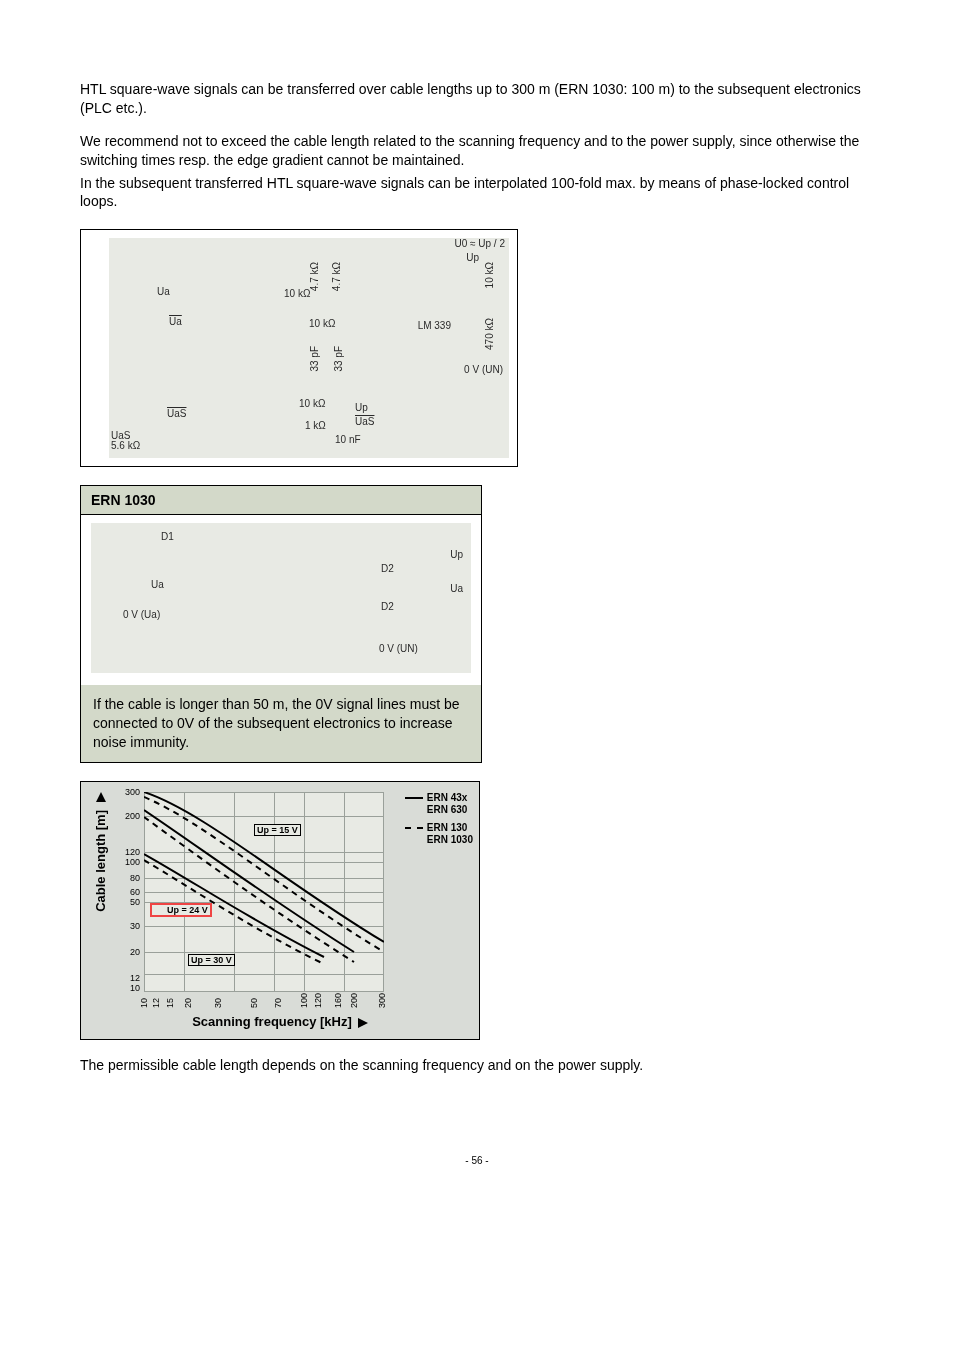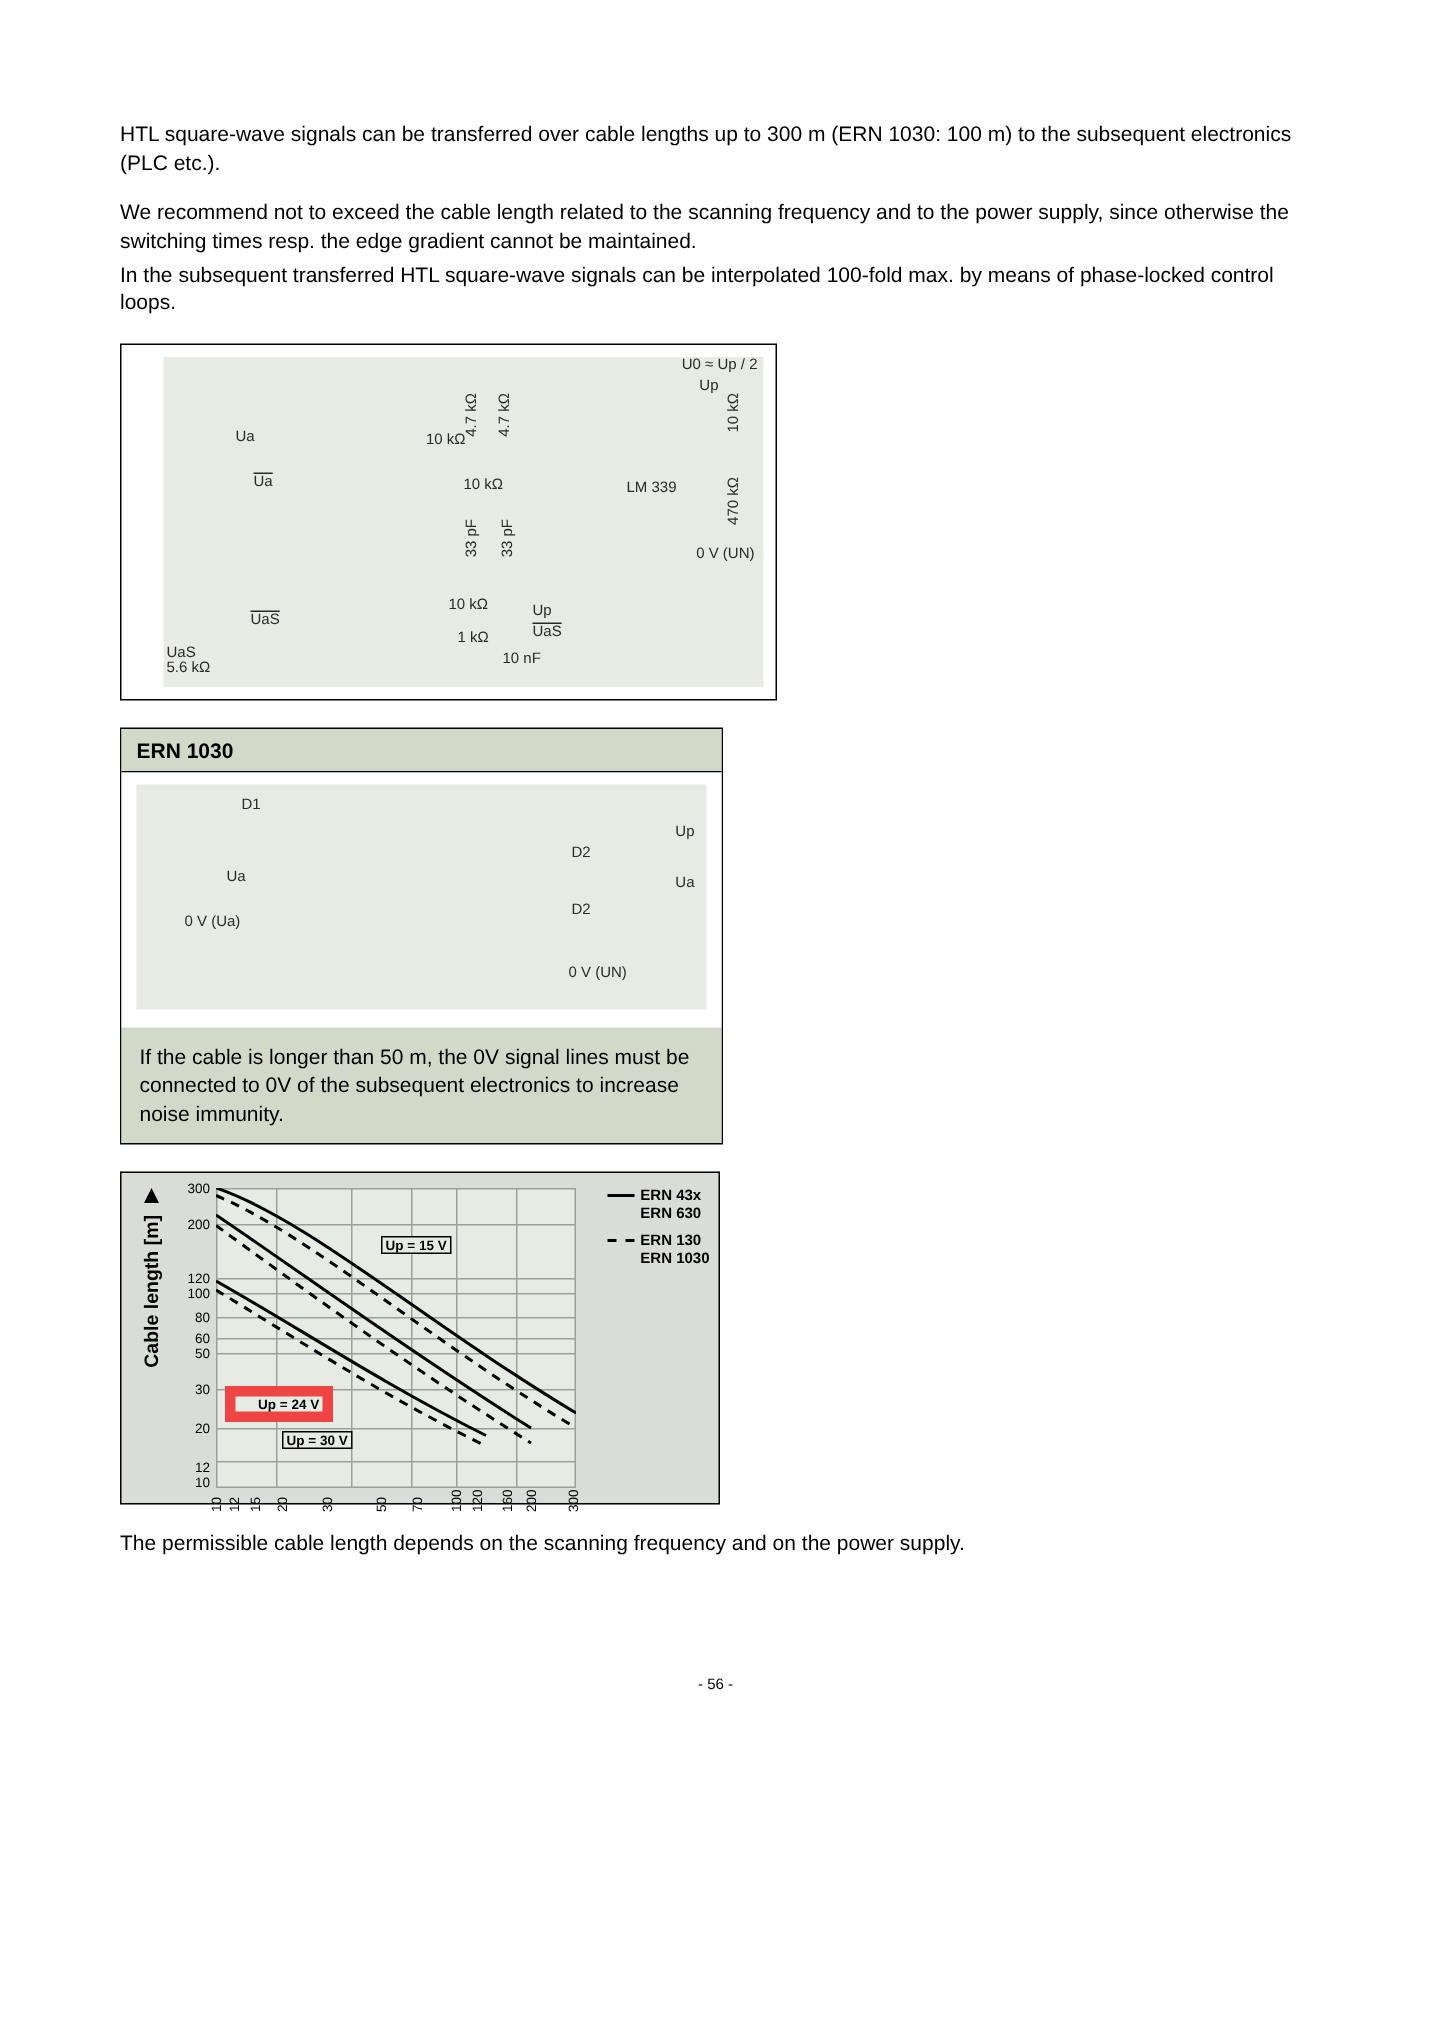--- a/index.html
+++ b/index.html
@@ -260,21 +260,21 @@
           <path d="M0,18 C55,55 130,110 210,160" stroke="#000" stroke-width="2" fill="none"></path>
 
           <path d="M0,25 C55,65 130,120 210,170" stroke="#000" stroke-width="2" fill="none" stroke-dasharray="6 5"></path>
 
           <path d="M0,62 C50,90 110,130 180,165" stroke="#000" stroke-width="2" fill="none"></path>
 
           <path d="M0,68 C50,98 110,138 180,172" stroke="#000" stroke-width="2" fill="none" stroke-dasharray="6 5"></path>
         </svg>
 
         <span class="plot-label" style="left:110px; top:32px; border:1px solid #000;">Up = 15 V</span>
-        <span class="plot-label" style="left:6px; top:132px; border:7px solid #ef4444;padding-left:15px;">Up = 24 V</span>
+        <span class="plot-label" style="left:6px; top:111px; border:2px solid #ef4444;padding-left:15px;">Up = 24 V</span>
         <span class="plot-label" style="left:44px; top:162px; border:1px solid #000;">Up = 30 V</span>
 
         <span class="y-tick" style="top:0;">300</span>
         <span class="y-tick" style="top:24px;">200</span>
         <span class="y-tick" style="top:60px;">120</span>
         <span class="y-tick" style="top:70px;">100</span>
         <span class="y-tick" style="top:86px;">80</span>
         <span class="y-tick" style="top:100px;">60</span>
         <span class="y-tick" style="top:110px;">50</span>
         <span class="y-tick" style="top:134px;">30</span>
@@ -298,18 +298,21 @@
     </div>
 
     <div class="legend">
       <div><span class="legend-line"></span><span>ERN 43x</span></div>
       <div style="padding-left:22px;"><span>ERN 630</span></div>
       <div style="margin-top:6px;"><span class="legend-line dashed"></span><span>ERN 130</span></div>
       <div style="padding-left:22px;"><span>ERN 1030</span></div>
     </div>
   </div>
 
+  <div class="xaxis-label">
+    <span>Scanning frequency [kHz]</span><span class="xaxis-arrow"></span>
+  </div>
 </div>
 
 <div style="height:16px;"></div>
 <div class="paragraph">The permissible cable length depends on the scanning frequency and on the power supply.</div>
 
 <div class="page-number">- 56 -</div>
 
 </body></html>

